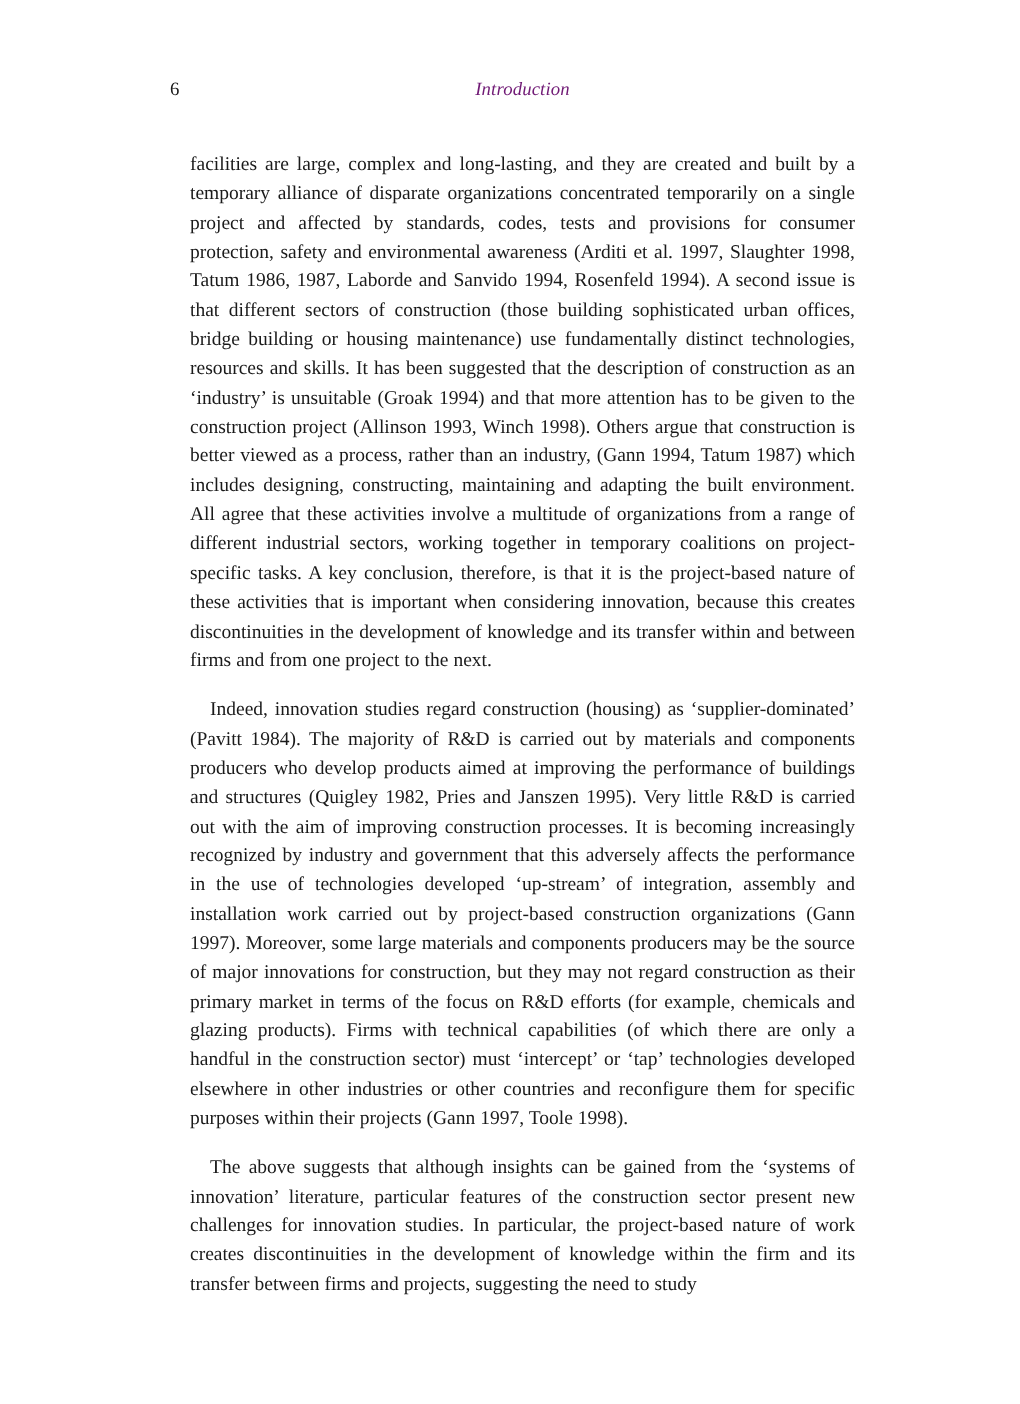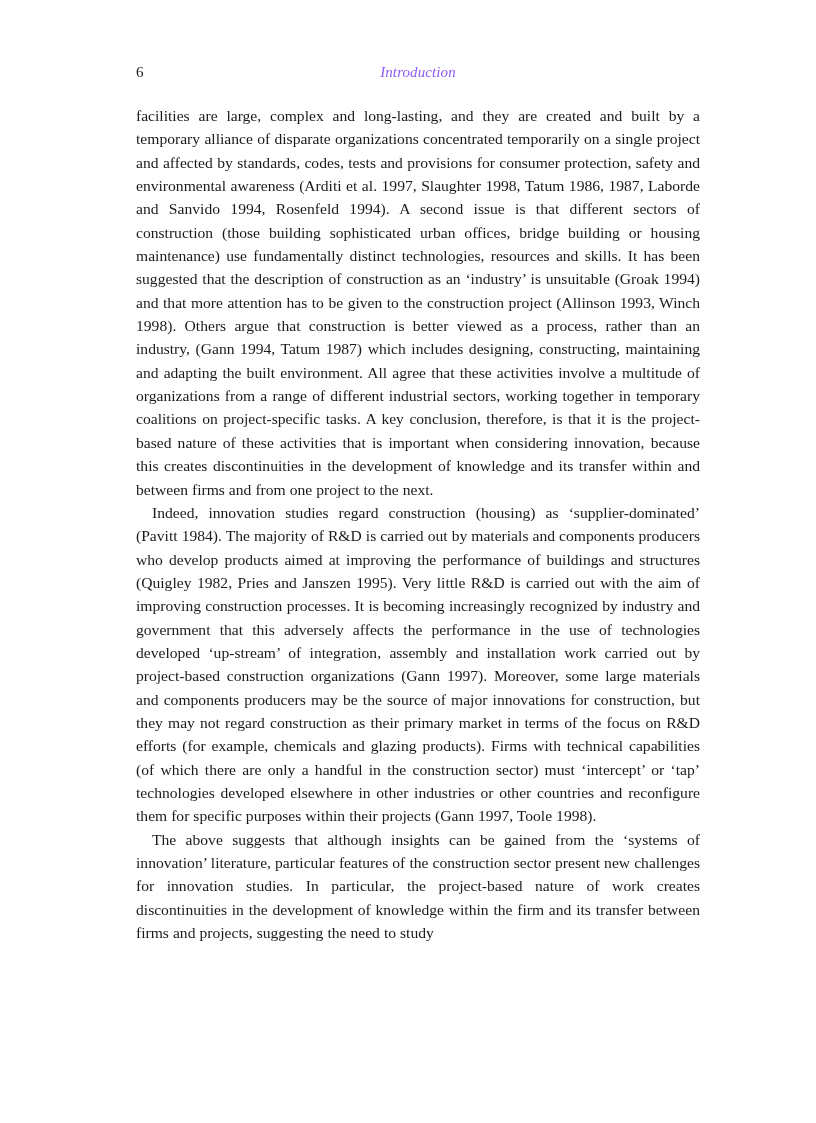--- a/index.html
+++ b/index.html
@@ -43,34 +43,34 @@
 
   .running-title {
     position: absolute;
     left: 0;
     top: 0;
     width: 564px;
     text-align: center;
     font-size: 15px;
     line-height: 20px;
     font-style: italic;
-    color: #8b5cf6;
+    color: #701a75;
     letter-spacing: .1px;
   }
 
   
   .textblock {
     position: absolute;
     top: 104px;
     left: 136px;
     width: 564px;
   }
 
   .para {
-    margin: 0;
+    margin: 16px;
     font-size: 15.6px;
     line-height: 23.35px;
     text-align: justify;
     text-justify: inter-word;
     color: #1a1a1a;
     hyphens: none;
     -webkit-hyphens: none;
     word-spacing: .1px;
   }
 

